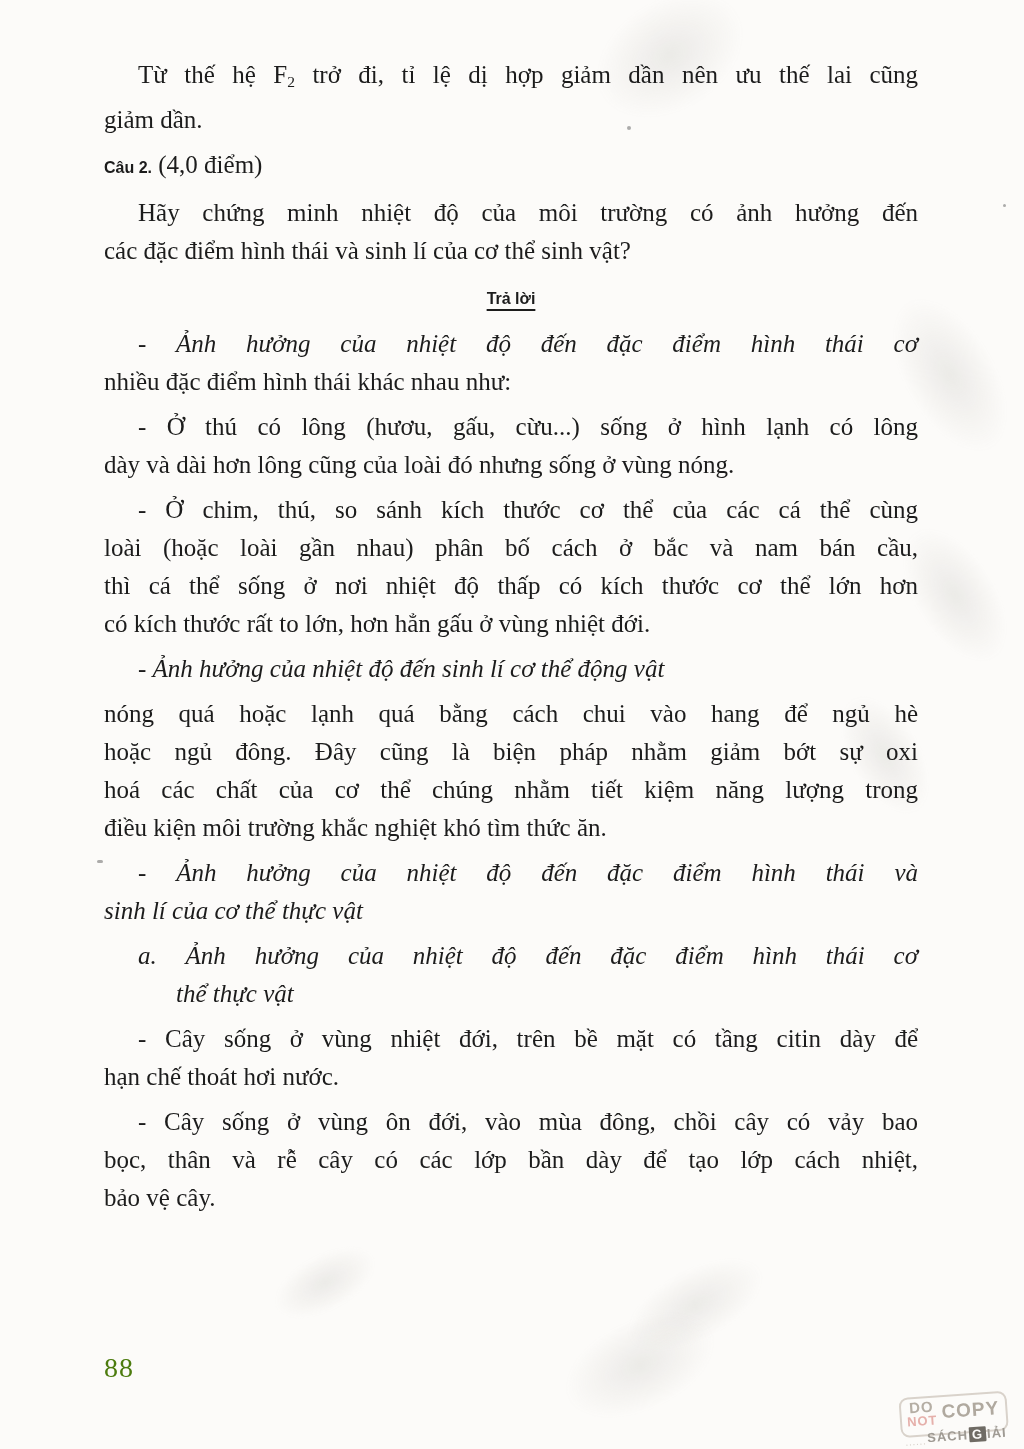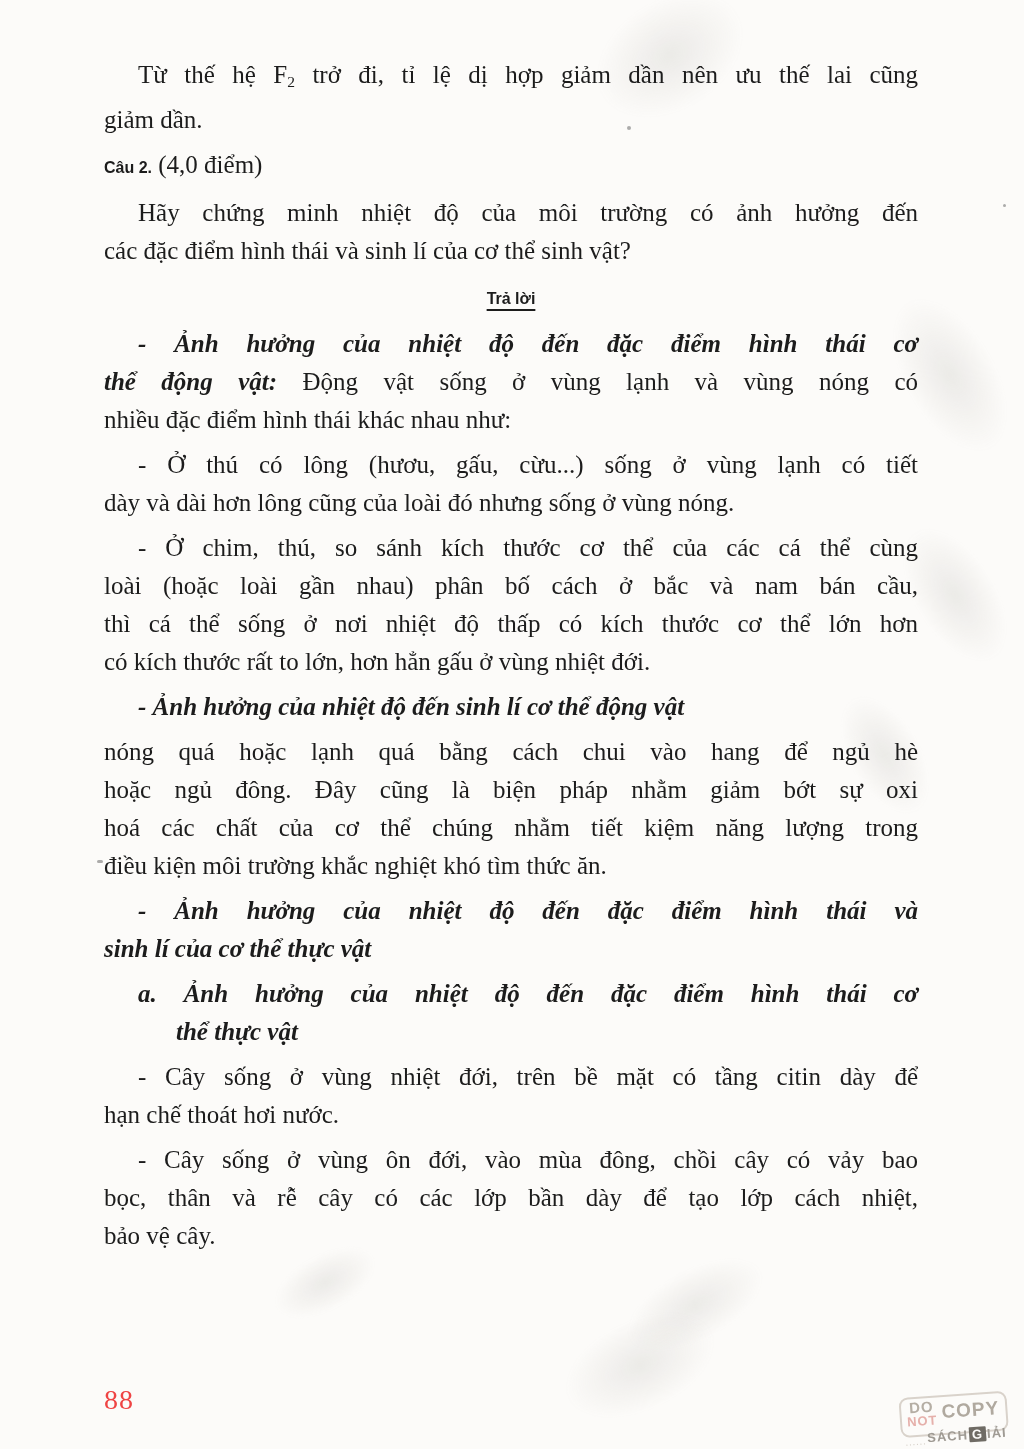--- a/index.html
+++ b/index.html
@@ -23,36 +23,35 @@
     font-size:25px;
     line-height:38px;
     text-align:justify;
     text-align-last:justify;
     white-space:normal;
   }
   .line.last{text-align:left;text-align-last:left;}
   .line.center-line{text-align:right;text-align-last:center;}
   .ind1{padding-left:34px;}
   .ind2{padding-left:72px;}
-  .bi{font-weight:bold;font-style:italic;}
+  .bi{font-weight:normal;font-style:italic;}
   .bs{
     font-family:"Liberation Sans","DejaVu Sans",sans-serif;
     font-weight:bold;
     font-size:16px;
   }
   .u{text-decoration:underline;text-underline-offset:5px;text-decoration-thickness:2px;}
   .sub{font-size:0.62em;vertical-align:-0.28em;}
 
   #page-number{
     position:absolute;
     left:104px;top:1352px;
     font-size:28px;
     letter-spacing:1px;
-    color:#ef4444;
-    margin-top:32px;
+    color:#4d7c0f;
   }
 
   
   #stamp{
     position:absolute;
     left:898px;top:1392px;
     width:120px;height:54px;
     transform:rotate(-4deg);
     opacity:0.85;
   }
@@ -135,25 +134,24 @@
       </div>
       <div class="block">
         <div class="line ind1"><span>Hãy chứng minh nhiệt độ của môi trường có ảnh hưởng đến</span></div>
         <div class="line last"><span>các đặc điểm hình thái và sinh lí của cơ thể sinh vật?</span></div>
       </div>
       <div class="block">
         <div class="line center-line"><span class="bs u">Trả lời</span></div>
       </div>
       <div class="block">
         <div class="line ind1"><span class="bi">- Ảnh hưởng của nhiệt độ đến đặc điểm hình thái cơ</span></div>
-        <div class="line"><span class="bi">thể động vật:</span><span> Động vật sống ở vùng lạnh và vùng nóng có</span></div>
         <div class="line last"><span>nhiều đặc điểm hình thái khác nhau như:</span></div>
       </div>
       <div class="block">
-        <div class="line ind1"><span>- Ở thú có lông (hươu, gấu, cừu...) sống ở vùng lạnh có tiết</span></div>
+        <div class="line ind1"><span>- Ở thú có lông (hươu, gấu, cừu...) sống ở hình lạnh có lông</span></div>
         <div class="line last"><span>dày và dài hơn lông cũng của loài đó nhưng sống ở vùng nóng.</span></div>
       </div>
       <div class="block">
         <div class="line ind1"><span>- Ở chim, thú, so sánh kích thước cơ thể của các cá thể cùng</span></div>
         <div class="line"><span>loài (hoặc loài gần nhau) phân bố cách ở bắc và nam bán cầu,</span></div>
         <div class="line"><span>thì cá thể sống ở nơi nhiệt độ thấp có kích thước cơ thể lớn hơn</span></div>
         <div class="line last"><span>có kích thước rất to lớn, hơn hẳn gấu ở vùng nhiệt đới.</span></div>
       </div>
       <div class="block">
         <div class="line last ind1"><span class="bi">- Ảnh hưởng của nhiệt độ đến sinh lí cơ thể động vật</span></div>

